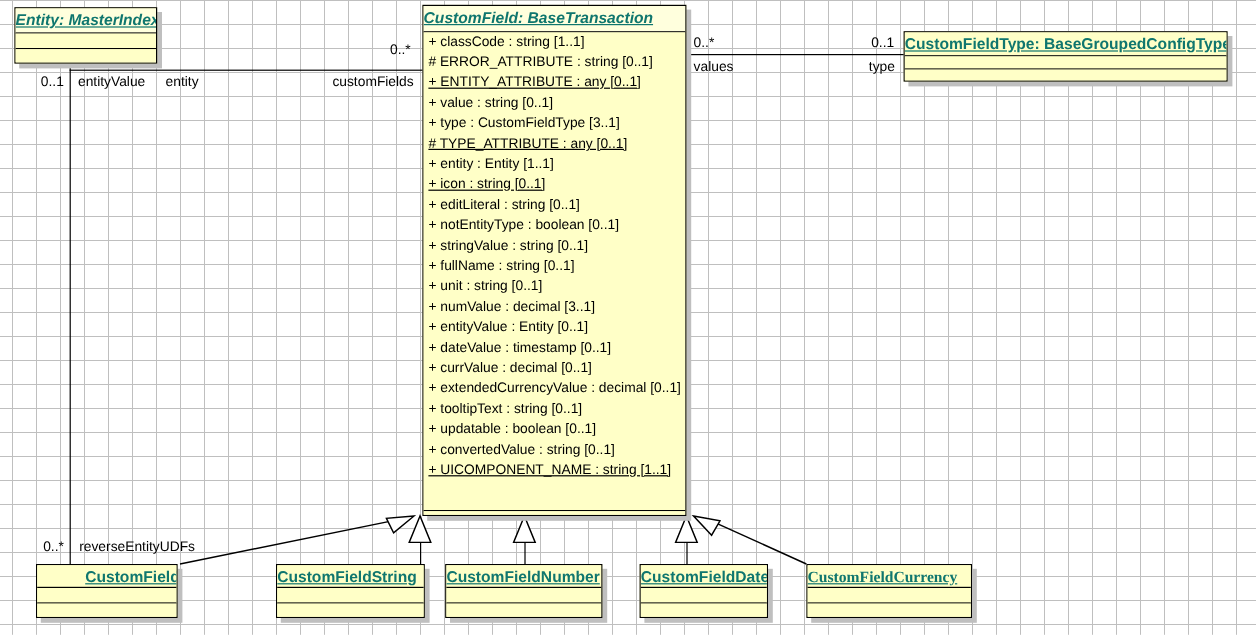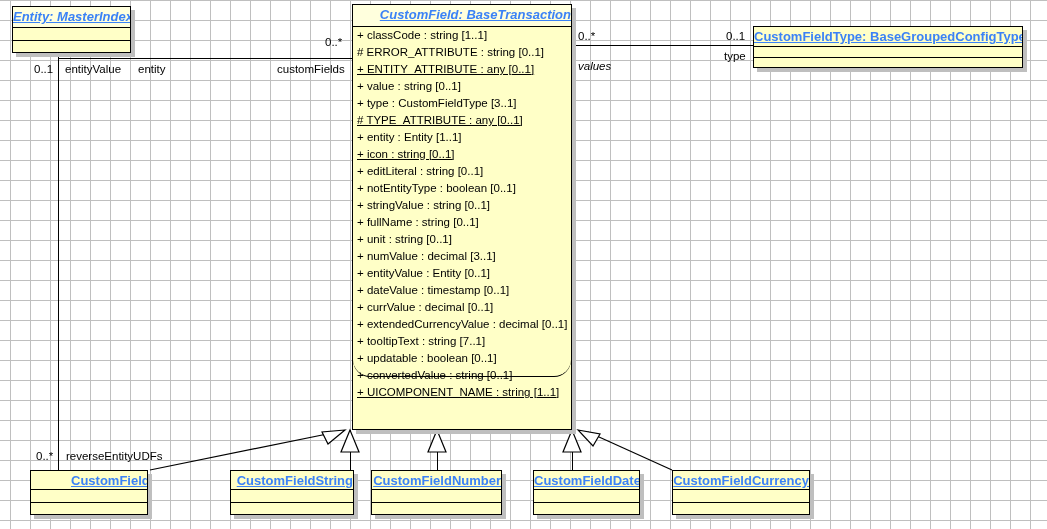--- a/index.html
+++ b/index.html
@@ -25,23 +25,23 @@
     box-sizing:border-box;
     border:1px solid #000;
     background:#ffffc7;
     box-shadow:4px 4px 0 0 #bfbfbf;
     z-index:5;
   }
   .cls .title{
     box-sizing:border-box;
     background:#ffffdd;
     border-bottom:1px solid #000;
-    text-align:right;
+    text-align:left;
     white-space:nowrap;
-    color:#3b82f6;
+    color:#0f766e;
     overflow:hidden;
   }
   .cls .title span{ display:inline-block; }
   .title-abstract span{ font-style:italic; font-weight:bold; text-decoration:underline; }
   .title-plain span{ font-weight:bold; text-decoration:underline; }
   .cls .comp{
     box-sizing:border-box;
     background:#ffffc7;
   }
   .cls .comp-div{ border-bottom:1px solid #000; }
@@ -107,59 +107,59 @@
     <polygon points="578,430 600,434 593,446" fill="#ffffff" stroke="#000000" stroke-width="1.2"></polygon>
   </svg>
 
   <div class="lbl" style="left:34px;top:63px;">0..1</div>
   <div class="lbl" style="left:65px;top:63px;">entityValue</div>
   <div class="lbl" style="left:138px;top:63px;">entity</div>
   <div class="lbl" style="left:277px;top:63px;">customFields</div>
   <div class="lbl" style="left:325px;top:36px;">0..*</div>
 
   <div class="lbl" style="left:578px;top:30px;">0..*</div>
-  <div class="lbl" style="left:578px;top:60px;font-style:italic;">values</div>
+  <div class="lbl" style="left:578px;top:50px;">values</div>
   <div class="lbl" style="left:726px;top:30px;">0..1</div>
   <div class="lbl" style="left:724px;top:50px;">type</div>
 
   <div class="lbl" style="left:36px;top:450px;">0..*</div>
   <div class="lbl" style="left:66px;top:450px;">reverseEntityUDFs</div>
 
   <div class="cls" style="left:12px;top:6px;width:119px;height:47px;">
     <div class="title title-abstract big-title" style="height:21px;">
       <span>Entity: MasterIndex</span>
     </div>
     <div class="comp comp-div" style="height:13px;"></div>
     <div class="comp" style="height:11px;"></div>
   </div>
 
   <div class="cls" style="left:352px;top:4px;width:220px;height:426px;">
     <div class="title title-abstract big-title" style="height:22px;">
       <span>CustomField: BaseTransaction</span>
     </div>
-    <div class="comp attrs comp-div" id="cf-attrs" style="height:350px;border-radius:17px;">
+    <div class="comp attrs comp-div" id="cf-attrs" style="height:399px;">
         <div class="attr">+ classCode : string [1..1]</div>
         <div class="attr"># ERROR_ATTRIBUTE : string [0..1]</div>
         <div class="attr static">+ ENTITY_ATTRIBUTE : any [0..1]</div>
         <div class="attr">+ value : string [0..1]</div>
         <div class="attr">+ type : CustomFieldType [3..1]</div>
         <div class="attr static"># TYPE_ATTRIBUTE : any [0..1]</div>
         <div class="attr">+ entity : Entity [1..1]</div>
         <div class="attr static">+ icon : string [0..1]</div>
         <div class="attr">+ editLiteral : string [0..1]</div>
         <div class="attr">+ notEntityType : boolean [0..1]</div>
         <div class="attr">+ stringValue : string [0..1]</div>
         <div class="attr">+ fullName : string [0..1]</div>
         <div class="attr">+ unit : string [0..1]</div>
         <div class="attr">+ numValue : decimal [3..1]</div>
         <div class="attr">+ entityValue : Entity [0..1]</div>
         <div class="attr">+ dateValue : timestamp [0..1]</div>
         <div class="attr">+ currValue : decimal [0..1]</div>
         <div class="attr">+ extendedCurrencyValue : decimal [0..1]</div>
-        <div class="attr">+ tooltipText : string [7..1]</div>
+        <div class="attr">+ tooltipText : string [0..1]</div>
         <div class="attr">+ updatable : boolean [0..1]</div>
         <div class="attr">+ convertedValue : string [0..1]</div>
         <div class="attr static">+ UICOMPONENT_NAME : string [1..1]</div>
       </div>
     <div class="comp" style="height:3px;"></div>
   </div>
 
   <div class="cls" style="left:753px;top:26px;width:270px;height:42px;">
     <div class="title title-plain big-title" style="height:20px;background:#ffffc7;">
       <span>CustomFieldType: BaseGroupedConfigType</span>
@@ -194,20 +194,20 @@
 
   <div class="cls" style="left:533px;top:470px;width:107px;height:45px;">
     <div class="title title-plain sub-title" style="height:19px;background:#ffffc7;">
       <span>CustomFieldDate</span>
     </div>
     <div class="comp comp-div" style="height:13px;"></div>
     <div class="comp" style="height:11px;"></div>
   </div>
 
   <div class="cls" style="left:672px;top:470px;width:138px;height:45px;">
-    <div class="title title-plain sub-title" style="height:19px;background:#ffffc7;">
+    <div class="title title-plain sub-title" style="height:19px;background:#ffffc7;font-family:Liberation Serif, serif;">
       <span>CustomFieldCurrency</span>
     </div>
     <div class="comp comp-div" style="height:13px;"></div>
     <div class="comp" style="height:11px;"></div>
   </div>
 
 </div>
 
 </body></html>

